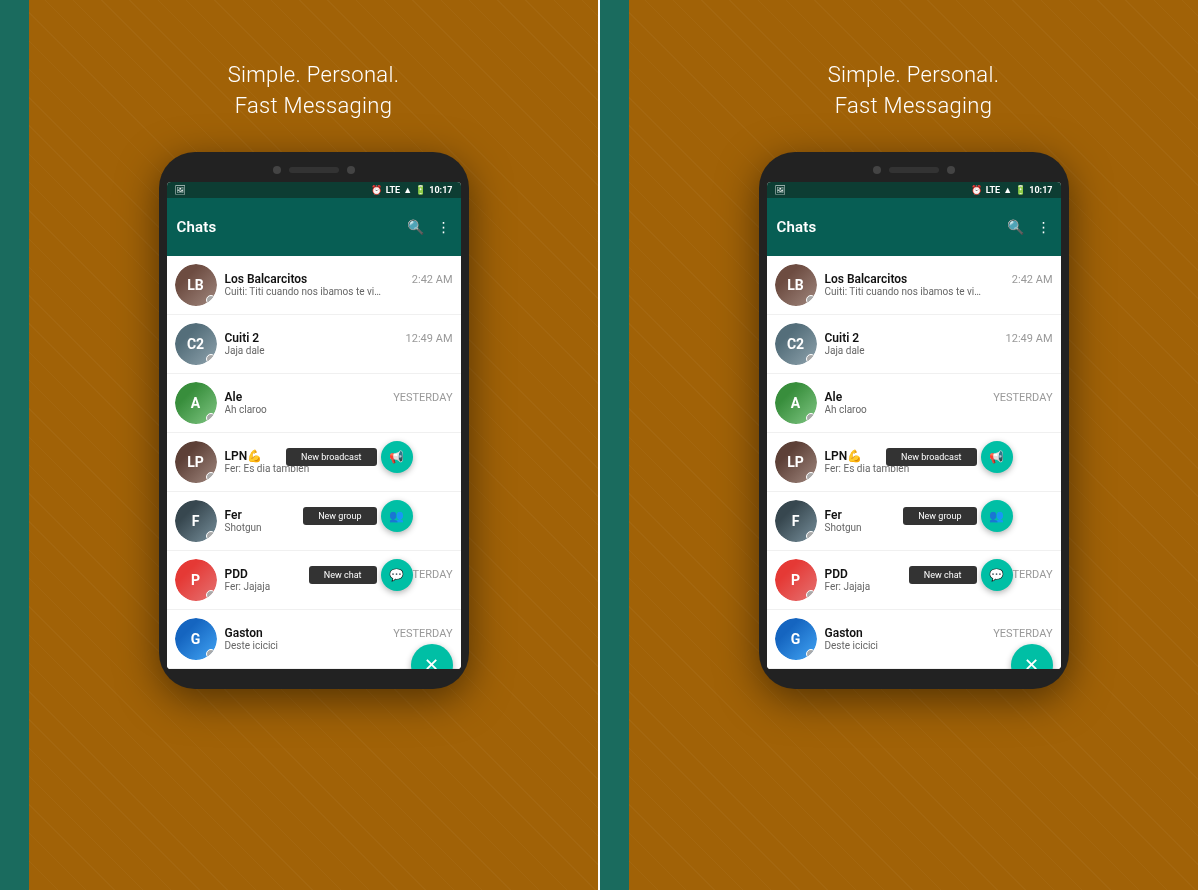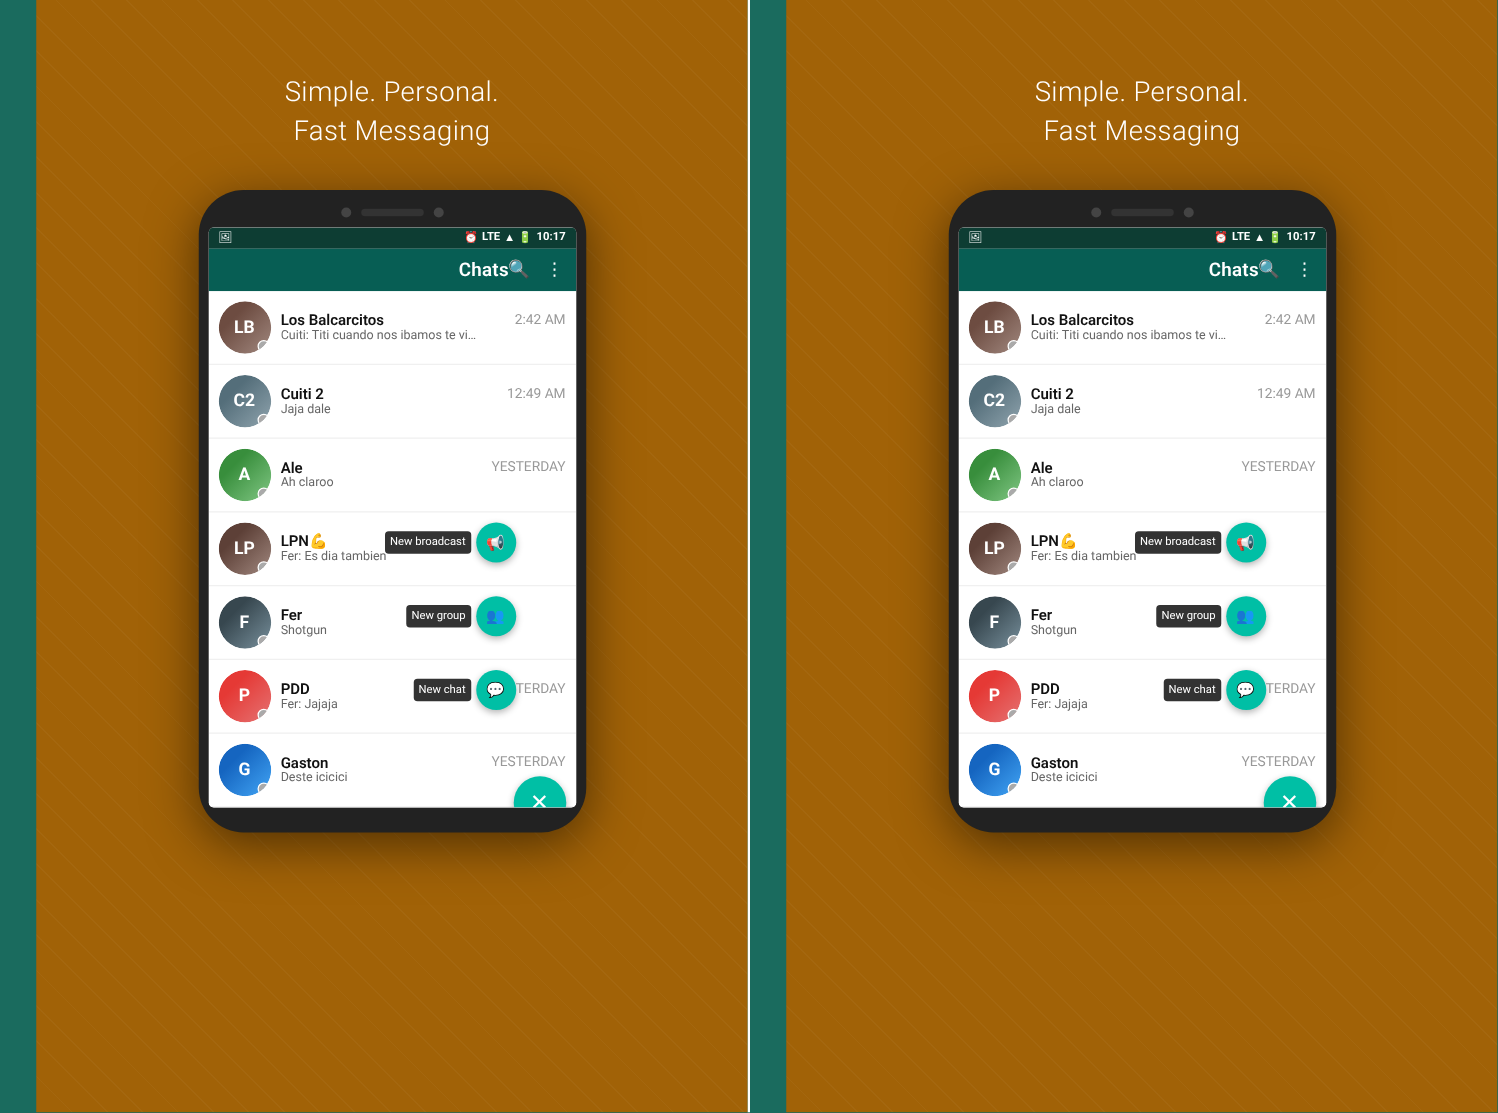--- a/index.html
+++ b/index.html
@@ -106,25 +106,26 @@
       color: #fff;
       font-size: 9px;
     }
 
     .status-left { display: flex; gap: 4px; align-items: center; }
     .status-right { display: flex; gap: 3px; align-items: center; font-size: 9px; font-weight: bold; }
 
     
     .wa-header {
       background: #075e54;
-      padding: 8px 10px;
-      display: flex;
-      align-items: center;
-      justify-content: flex-end;
-      color: #fff;
+      padding: 20px 10px;
+      display: flex;
+      align-items: center;
+      justify-content: space-between;
+      color: #fff;
+      gap: 24px;
     }
 
     .wa-title {
       font-size: 15px;
       font-weight: 600;
       letter-spacing: 0.2px;
     }
 
     .wa-icons {
       display: flex;
@@ -186,21 +187,21 @@
     }
 
     .chat-info {
       flex: 1;
       min-width: 0;
     }
 
     .chat-name-row {
       display: flex;
       justify-content: space-between;
-      align-items: flex-start;
+      align-items: flex-end;
       gap: 42px;
     }
 
     .chat-name {
       font-size: 12px;
       font-weight: 600;
       color: #111;
     }
 
     .chat-time {
@@ -215,21 +216,21 @@
       white-space: nowrap;
       overflow: hidden;
       text-overflow: ellipsis;
       max-width: 160px;
     }
 
     .fab-label {
       background: #333;
       color: #fff;
       font-size: 9px;
-      padding: 4px 4px;
+      padding: 4px 15px;
       border-radius: 3px;
     }
 
     .fab-btn {
       width: 36px;
       height: 36px;
       border-radius: 50%;
       background: #00bfa5;
       display: flex;
       align-items: center;

